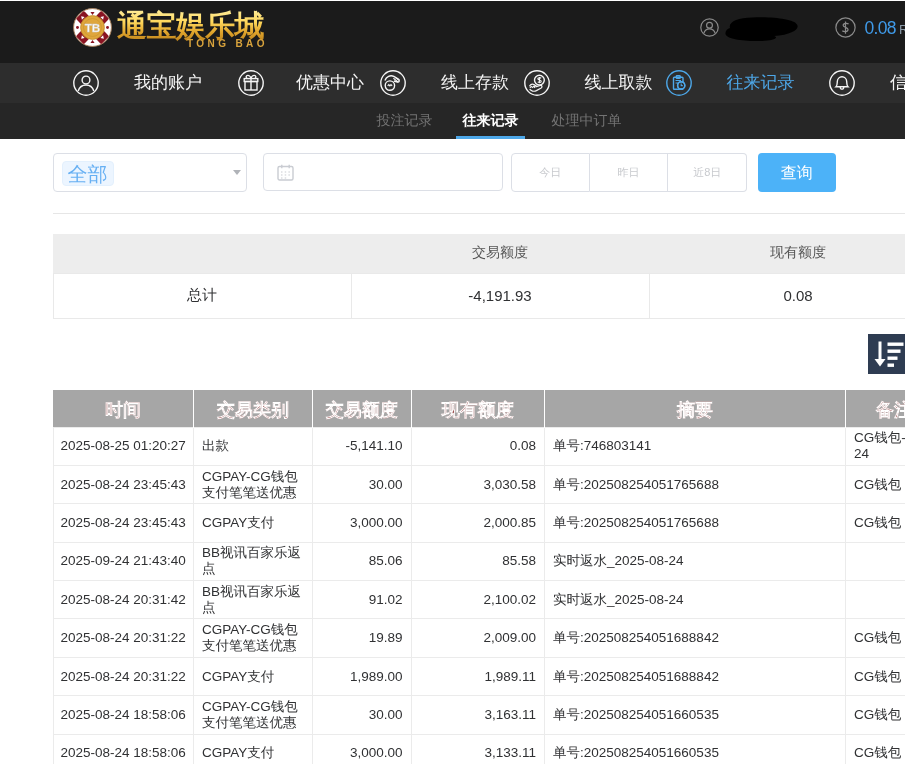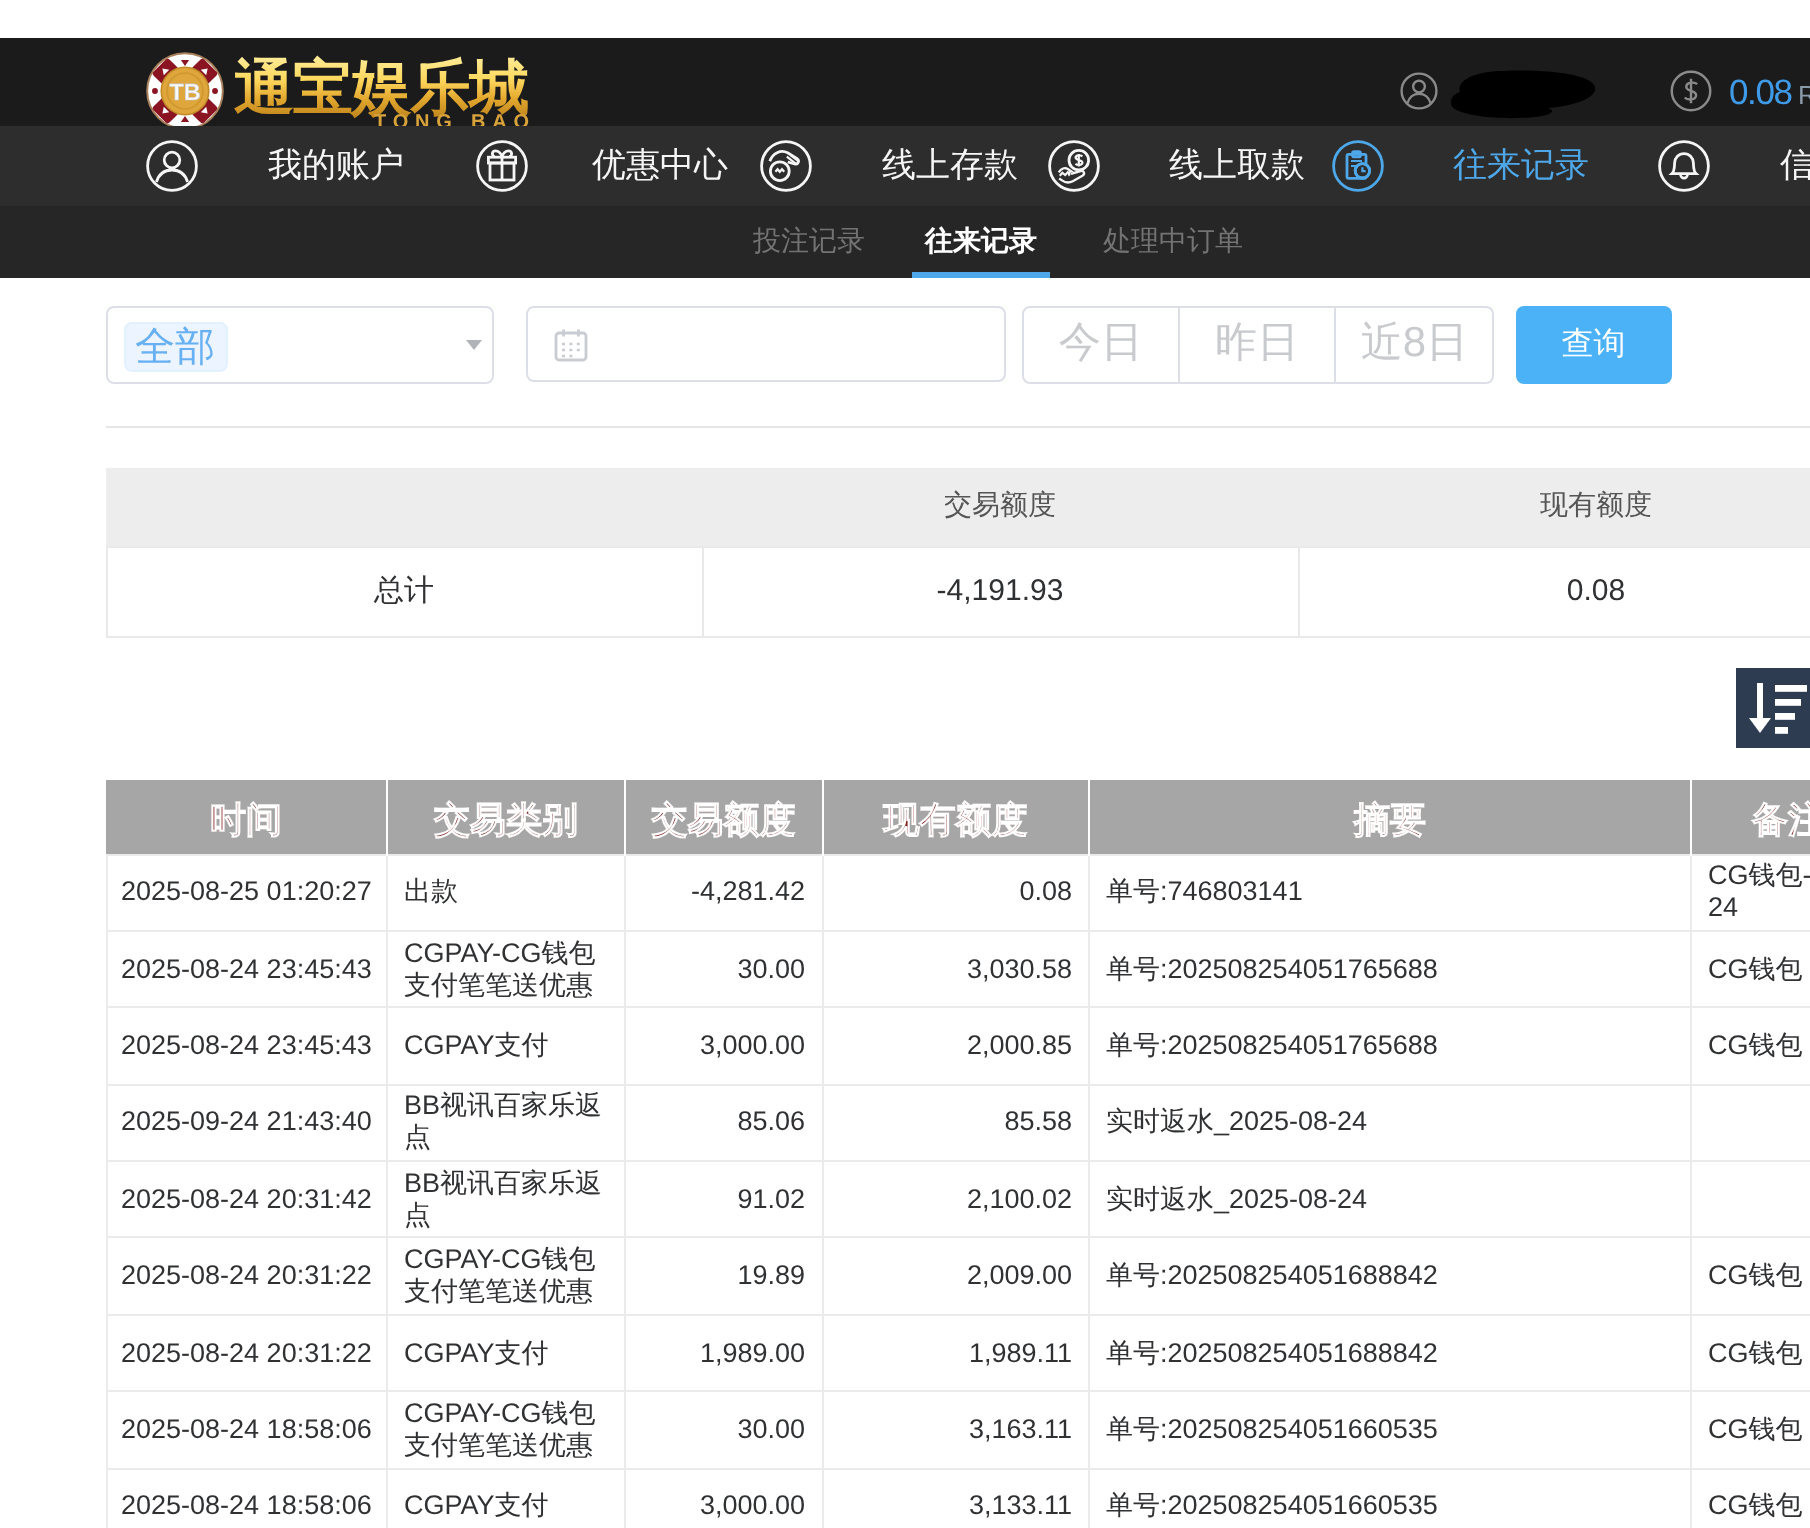--- a/index.html
+++ b/index.html
@@ -1,19 +1,19 @@
 <!DOCTYPE html>
 <html><head>
 <meta charset="utf-8">
 <style>
 * { margin:0; padding:0; box-sizing:border-box; }
 html,body { width:905px; height:764px; overflow:hidden; background:#fff;
   font-family:"Liberation Sans", sans-serif; }
 
-#topbar { position:absolute; left:0; top:1px; width:905px; height:67px; background:#1b1b1b;margin-top:18px; }
+#topbar { position:absolute; left:0; top:1px; width:905px; height:67px; background:#1b1b1b; }
 #navbar { position:absolute; left:0; top:62.5px; width:905px; height:40.5px; background:#2d2d2d; }
 #subnav { position:absolute; left:0; top:103px; width:905px; height:36px; background:#262626; }
 .navitem { position:absolute; top:0; height:40.5px; display:flex; align-items:center; color:#f5f5f5; font-size:17px;gap:28px; }
 .navitem svg { margin-right:7px; flex:0 0 auto; }
 .navitem span { white-space:nowrap; }
 .navitem.active { color:#4da7e8; }
 .subitem { position:absolute; top:0; height:36px; line-height:34px; font-size:14px; color:#737373; text-align:center; }
 .subitem.active { color:#fff; font-weight:bold; border-bottom:3px solid #4da7e8; }
 
 #logotext { position:absolute; left:117px; top:5px; width:152px;
@@ -28,21 +28,21 @@
 
 .box { position:absolute; border:1px solid #dcdfe6; border-radius:4px; background:#fff; }
 #sel { left:52.5px; top:152.5px; width:194px; height:39px; }
 #tag { position:absolute; left:8px; top:7px; height:25px; line-height:24px; padding:0 5px;
   background:#ecf5ff; border:1px solid #e3f0fd; border-radius:4px; color:#67b0f3; font-size:20px; }
 #selarrow { position:absolute; right:5px; top:16px; width:0; height:0;
   border-left:4px solid transparent; border-right:4px solid transparent; border-top:5.5px solid #b0b3b8; }
 #datebox { left:262.5px; top:152.5px; width:240px; height:38px; color:#c0c4cc; font-size:17px; }
 #datebox span.txt { position:absolute; left:38px; top:6.5px; }
 #btngroup { position:absolute; left:511px; top:153px; height:38.5px; display:flex; }
-#btngroup .b { width:78.7px; height:38.5px; line-height:36.5px; text-align:center; font-size:21px;
+#btngroup .b { width:78.7px; height:38.5px; line-height:36.5px; text-align:center; font-size:11px;
   color:#c8cace; background:#fff; border:1px solid #dcdfe6; border-left:none; }
 #btngroup .b:first-child { border-left:1px solid #dcdfe6; border-radius:4px 0 0 4px; }
 #btngroup .b:last-child { border-radius:0 4px 4px 0; }
 #query { position:absolute; left:757.5px; top:153px; width:78.5px; height:39px; line-height:39px;
   text-align:center; background:#4cb2f8; color:#fff; font-size:16px; border-radius:4px; }
 #sepline { position:absolute; left:52.5px; top:213px; width:852.5px; height:1px; background:#e6e6e6; }
 
 #sumtab { position:absolute; left:52.5px; top:234px; width:894px; border-collapse:collapse; table-layout:fixed; }
 #sumtab th { background:#ededed; height:39px; font-size:14px; color:#555; font-weight:normal; }
 #sumtab td { height:45px; font-size:15px; color:#303133; text-align:center;
@@ -256,21 +256,21 @@
     <th>时间</th>
         <th>交易类别</th>
         <th>交易额度</th>
         <th>现有额度</th>
         <th>摘要</th>
         <th>备注</th>
   </tr>
   <tr>
     <td class="l t">2025-08-25 01:20:27</td>
         <td class="l">出款</td>
-        <td class="r">-4,281.42</td>
+        <td class="r">-5,141.10</td>
     <td class="r">0.08</td>
         <td class="l">单号:746803141</td>
         <td class="l">CG钱包-<br>24</td>
   </tr>
   <tr>
     <td class="l t">2025-08-24 23:45:43</td>
         <td class="l">CGPAY-CG钱包支付笔笔送优惠</td>
         <td class="r">30.00</td>
     <td class="r">3,030.58</td>
         <td class="l">单号:202508254051765688</td>

